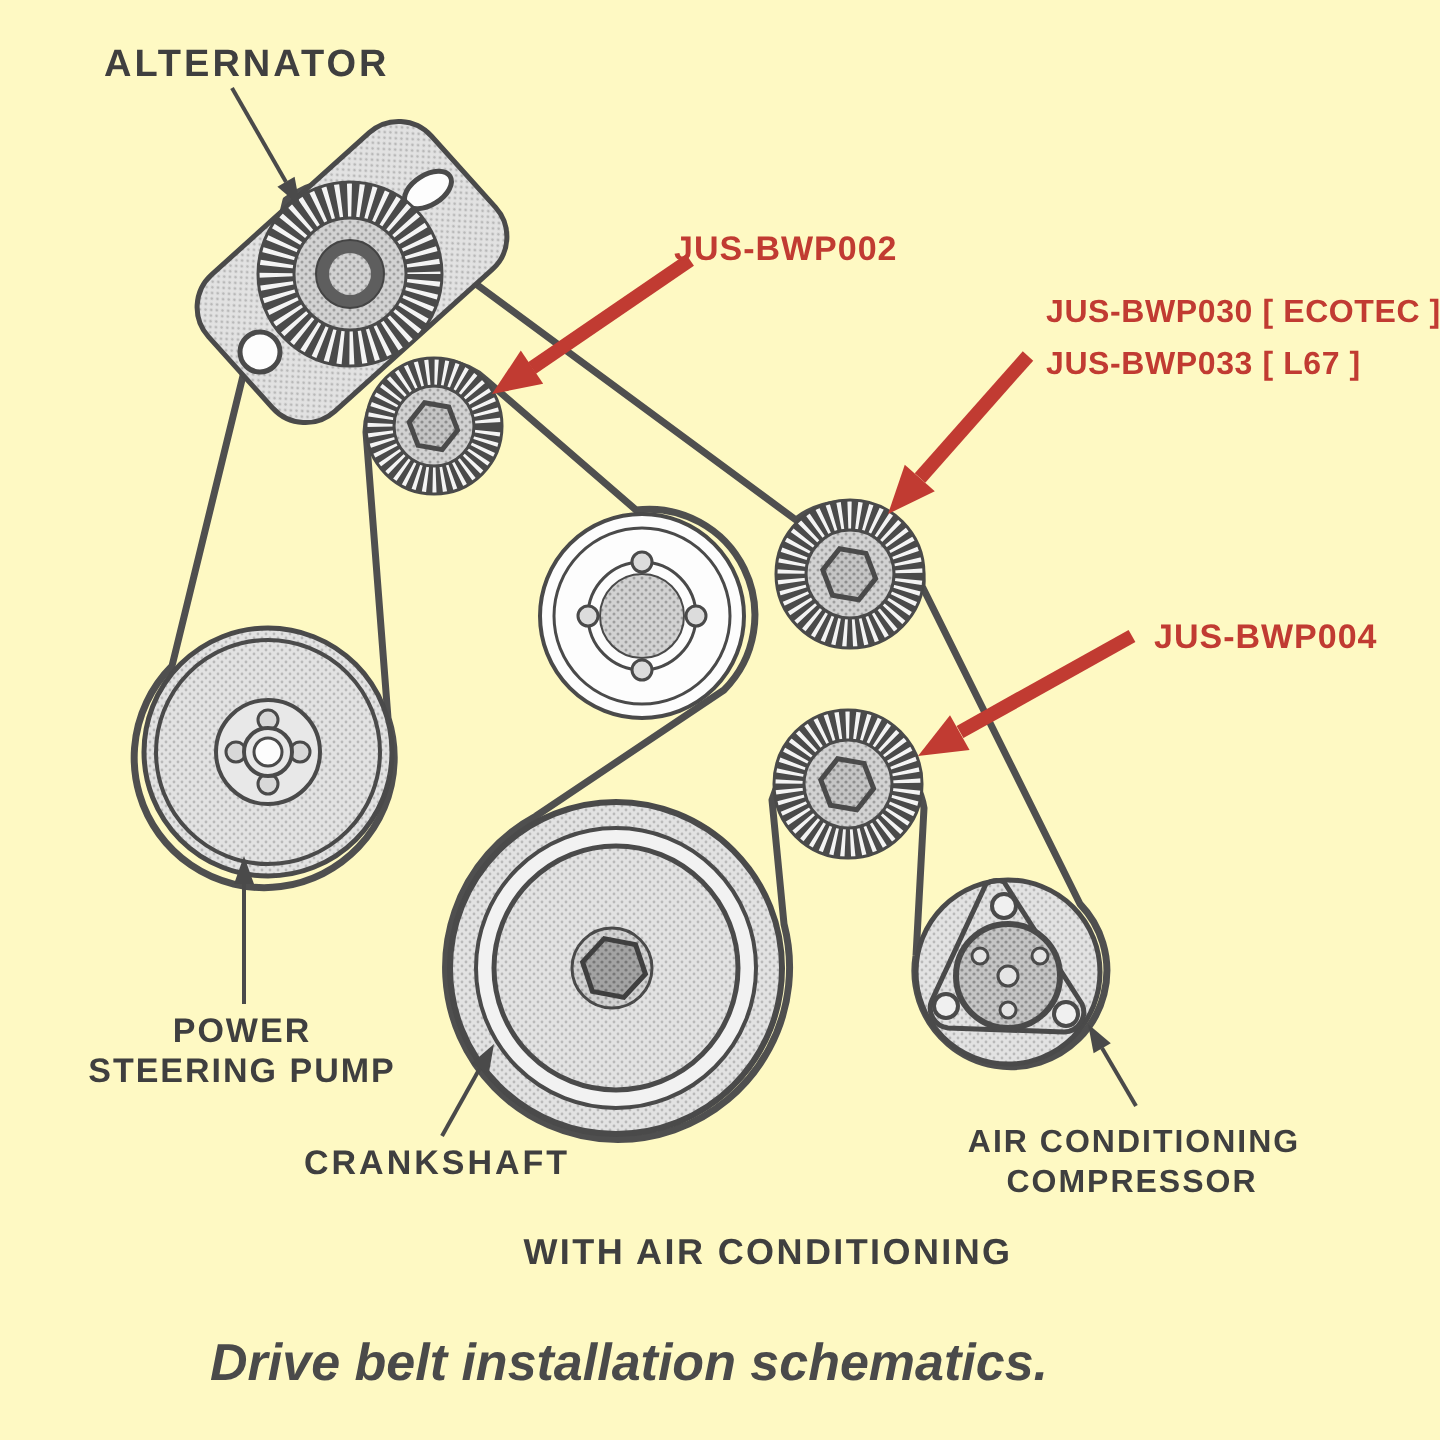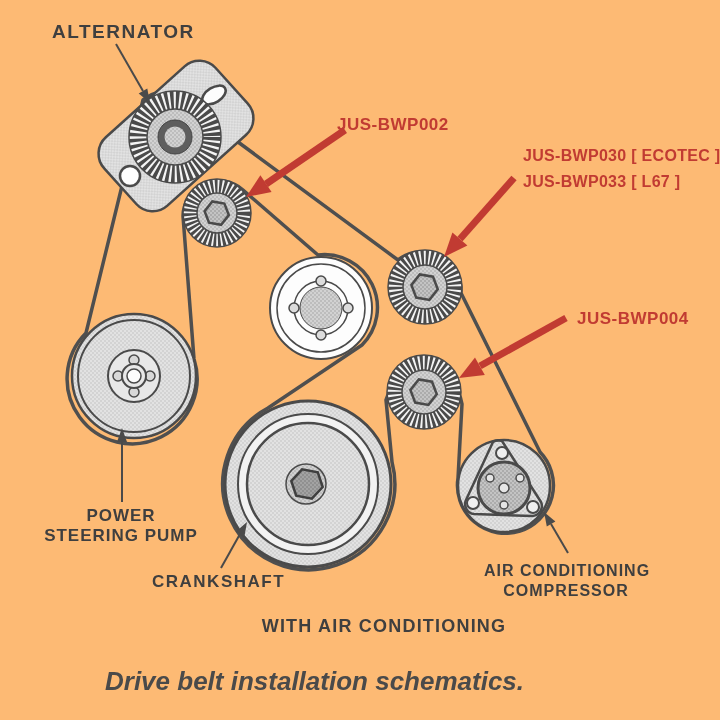--- a/index.html
+++ b/index.html
@@ -1,16 +1,16 @@
 <!DOCTYPE html>
 <html><head>
 <meta charset="utf-8">
 <style>
   html,body{margin:0;padding:0;background:#fdfdfd;}
-  .stage{position:relative;width:720px;height:720px;background:#fdba74;overflow:hidden;
+  .stage{position:relative;width:720px;height:720px;background:#fef9c3;overflow:hidden;
          font-family:"Liberation Sans", sans-serif;}
   svg{display:block;}
   text{font-family:"Liberation Sans", sans-serif;}
   .lbl{font-weight:bold;fill:#3f3f3f;}
   .red{font-weight:bold;fill:#c13b32;}
   .caption{font-weight:bold;font-style:italic;fill:#4a4a4a;}
 </style>
 </head>
 <body>
 

